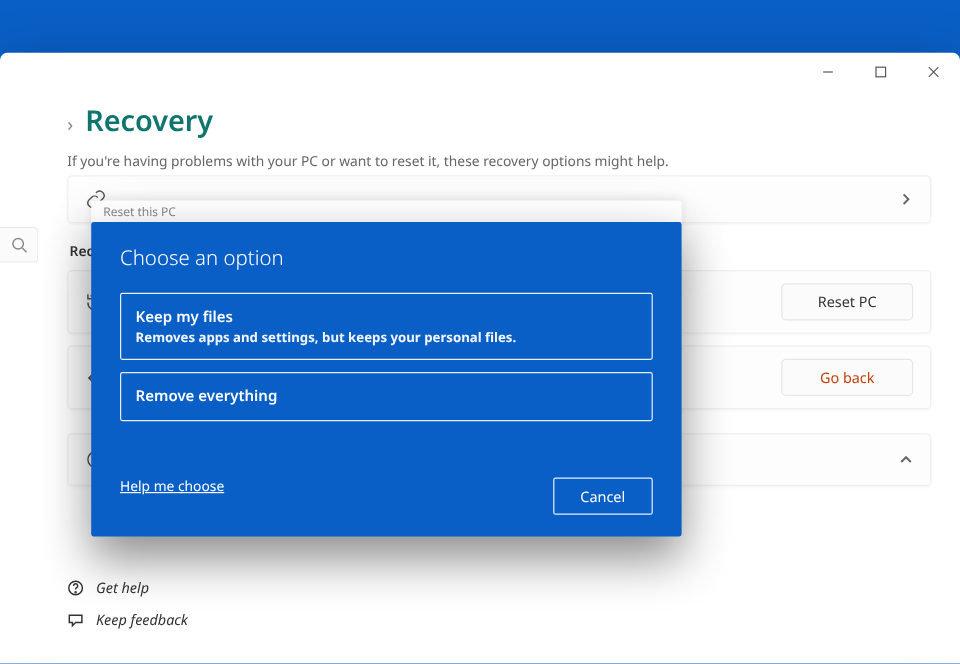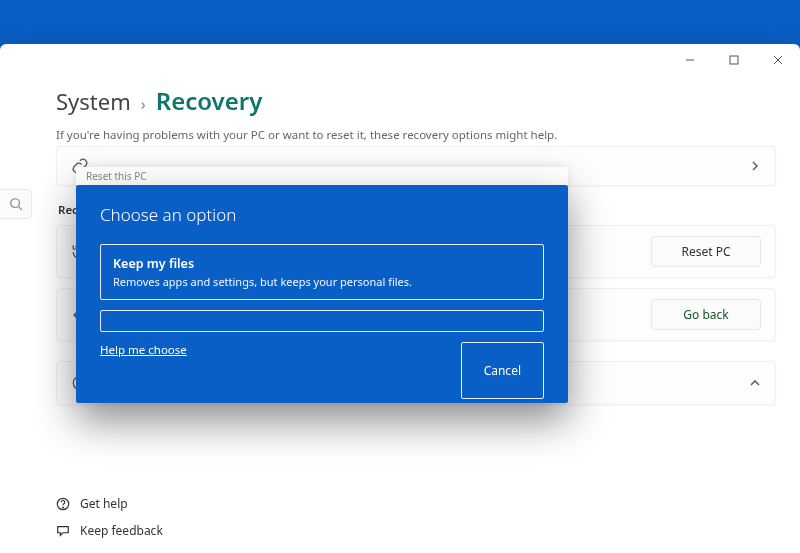--- a/index.html
+++ b/index.html
@@ -43,51 +43,51 @@
     .card-icon { width: 18px; height: 18px; color: #555; }
     .chev { width: 12px; height: 12px; stroke: #666; stroke-width: 1.6; fill: none; }
 
     .section-label { font-size: 11.5px; font-weight: 600; color: #333; margin: 16px 0 8px 2px; }
 
     .row-btn {
       background: #fbfbfb; border: 1px solid #e6e6e6; border-radius: 4px;
       padding: 6px 20px; font-size: 12px; color: #333;
       min-width: 110px; text-align: center;
     }
-    .row-btn.disabled { color: #14532d; text-align: center; }
-
-    .links { position: absolute; left: 56px; bottom: 14px; display: flex; flex-direction: column; gap: 10px; }
+    .row-btn.disabled { color: #c2410c; text-align: center; }
+
+    .links { position: absolute; left: 56px; bottom: 28px; display: flex; flex-direction: column; gap: 10px; font-style: italic; }
     .link-row { display: flex; align-items: center; gap: 10px; font-size: 12px; color: #333; }
     .link-row svg { width: 14px; height: 14px; stroke: #333; stroke-width: 1.4; fill: none; }
 
     
     .modal {
-      position: absolute; left: 76px; top: 185px; width: 492px; height: 218px;
+      position: absolute; left: 76px; top: 185px; width: 492px; height: 262px;
       background: #0a5fc6; color: #fff; border-radius: 2px;
       box-shadow: 0 18px 40px rgba(0,0,0,.45);
       padding: 18px 24px 18px 24px;
       display: flex; flex-direction: column;
     }
     .modal-header-strip {
       position: absolute; left: 76px; top: 167px; width: 492px; height: 29px; background: #fff;
       font-size: 10px; color: #888; padding: 2px 10px; border-radius: 2px 2px 0 0;
       box-shadow: 0 -2px 8px rgba(0,0,0,.08), 0 18px 40px rgba(0,0,0,.15);
     }
     .modal-title { font-size: 17px; font-weight: 300; margin-bottom: 18px; }
     .option {
       border: 1px solid rgba(255,255,255,.9); border-radius: 2px;
       padding: 10px 12px; margin-bottom: 10px; cursor: pointer;
     }
     .opt-title { font-size: 12.5px; font-weight: 600; margin-bottom: 2px; }
-    .opt-desc { font-size: 11px; font-weight: 400; opacity: .95; }
+    .opt-desc { font-size: 11px; font-weight: 700; opacity: .95; }
     .modal-footer { margin-top: auto; display: flex; align-items: flex-start; justify-content: space-between; }
     .help-link { font-size: 11.5px; text-decoration: underline; cursor: pointer; }
     .cancel-btn {
       border: 1px solid rgba(255,255,255,.9); background: transparent; color: #fff;
-      font-size: 12px; padding: 19px 22px; border-radius: 2px; cursor: pointer;
+      font-size: 12px; padding: 6px 22px; border-radius: 2px; cursor: pointer;
     }
   </style>
 </head>
 <body>
 
 <div class="settings-window">
 
   <div class="win-chrome">
     <div class="win-btn">
         <svg>
@@ -109,21 +109,20 @@
 
   <div class="search-sliver">
     <svg viewBox="0 0 16 16">
         <circle cx="7" cy="7" r="5"></circle>
         <line x1="11" y1="11" x2="15" y2="15"></line>
       </svg>
   </div>
 
   <div class="content">
     <div class="breadcrumb">
-      <span class="bc-parent">System</span>
       <span class="bc-sep">›</span>
       <span class="bc-current">Recovery</span>
     </div>
     <div class="subtitle">If you're having problems with your PC or want to reset it, these recovery options might help.</div>
 
     <div class="card">
       <div class="card-left">
         <svg class="card-icon" viewBox="0 0 24 24" fill="none" stroke="currentColor" stroke-width="1.6">
             <path d="M10 14a5 5 0 0 0 7 0l3-3a5 5 0 0 0-7-7l-1 1"></path>
             <path d="M14 10a5 5 0 0 0-7 0l-3 3a5 5 0 0 0 7 7l1-1"></path>
@@ -194,19 +193,20 @@
 
 <div class="modal">
   <div class="modal-title">Choose an option</div>
 
   <div class="option">
     <div class="opt-title">Keep my files</div>
     <div class="opt-desc">Removes apps and settings, but keeps your personal files.</div>
   </div>
 
   <div class="option">
+    <div class="opt-title">Remove everything</div>
   </div>
 
   <div class="modal-footer">
     <span class="help-link">Help me choose</span>
     <button class="cancel-btn">Cancel</button>
   </div>
 </div>
 
 </body></html>

